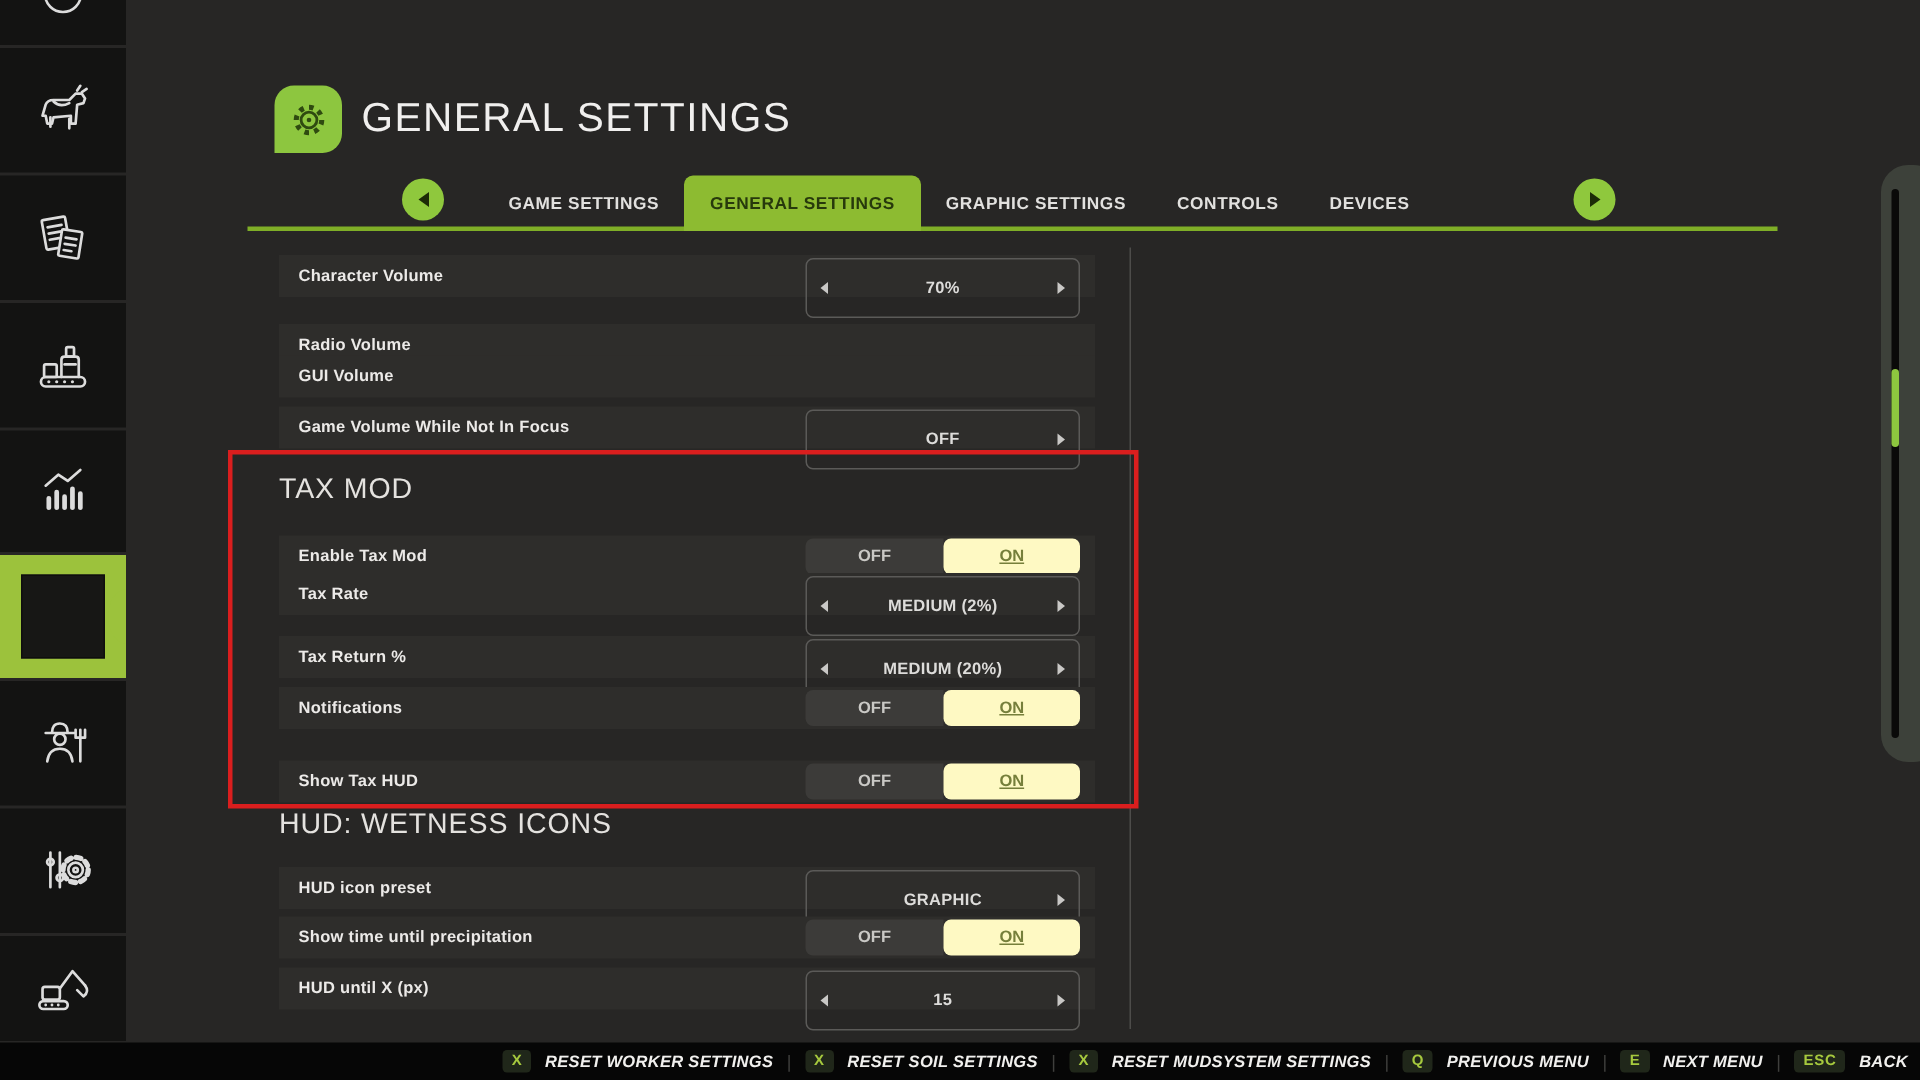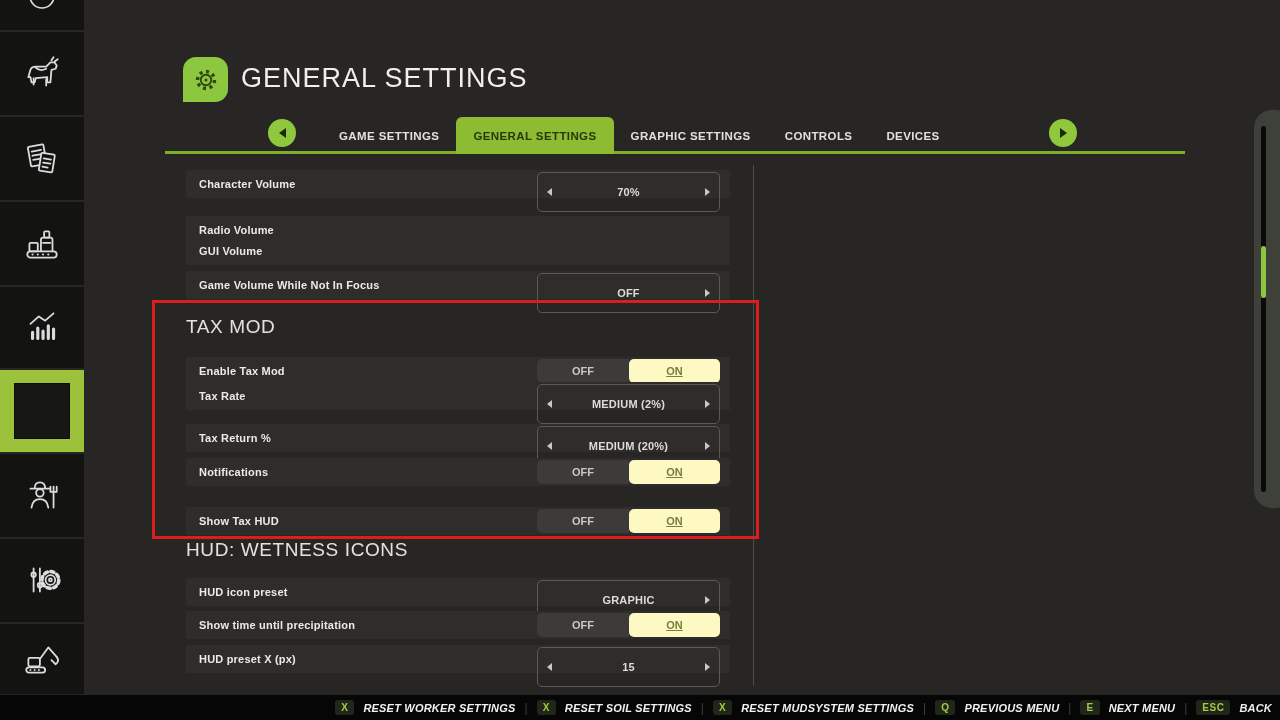--- a/index.html
+++ b/index.html
@@ -274,21 +274,21 @@
 <div class="row" style="top:611px;">
   <div class="row-label">Show time until precipitation</div>
   <div class="ctl">
       <div class="toggle">
     <div class="tg-off">OFF</div>
     <div class="tg-on">ON</div>
   </div>
     </div>
 </div>
 <div class="row" style="top:645px;">
-  <div class="row-label">HUD preset X (px)</div>
+  <div class="row-label">HUD until X (px)</div>
   <div class="ctl">
       <div class="stepper">
     <div class="st-arrow l"></div>
     <span>15</span>
     <div class="st-arrow r"></div>
   </div>
     </div>
 </div>
 
 <div class="red-box"></div>

